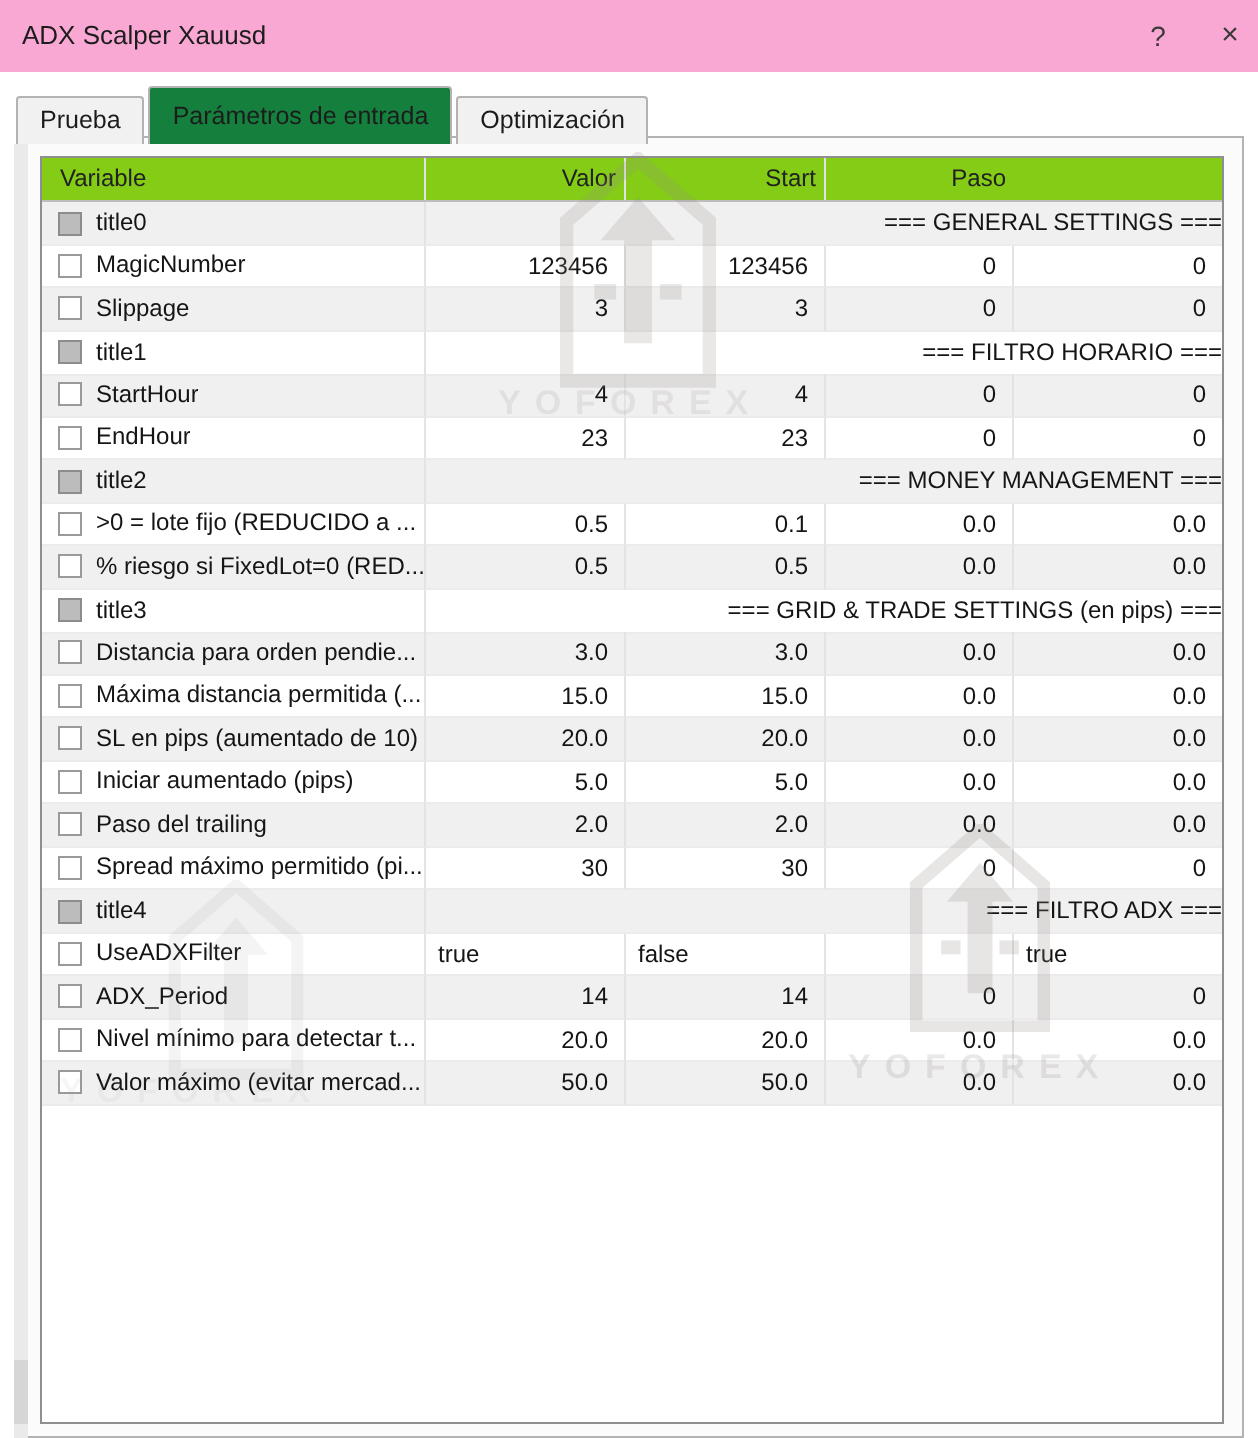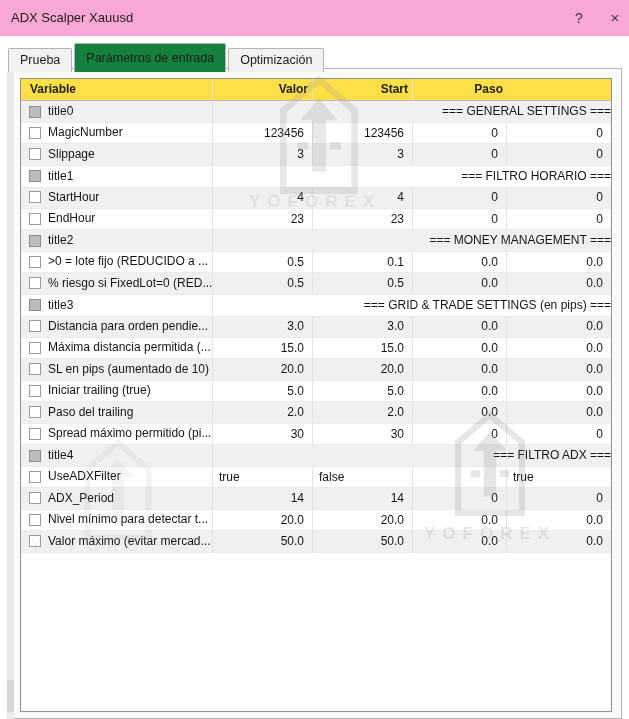--- a/index.html
+++ b/index.html
@@ -37,21 +37,21 @@
   
   .param-table {
     position:absolute; left:11px; top:9px; width:592px; height:634px;
     border:1px solid #8f8f8f; background:#ffffff; overflow:hidden;
   }
   .trow {
     display:grid;
     grid-template-columns:192px 100px 100px 94px 1fr;
     width:100%;
   }
-  .thead { height:22px; border-bottom:1px solid #bdbdbd; background:#fde047;font-weight:bold; }
+  .thead { height:22px; border-bottom:1px solid #bdbdbd; background:#84cc16; }
   .thead .cell { font-size:12px; color:#222; line-height:21px; border-right:1px solid #e2e2e2; }
   .thead .cell:last-child { border-right:none; }
   .cell { overflow:hidden; white-space:nowrap; }
   .cell.h-left  { text-align:left;  padding-left:9px; }
   .cell.h-right { text-align:right; padding-right:4px; }
   .drow { height:21.5px; }
   .drow.even { background:#f0f0f0; }
   .drow.odd  { background:#ffffff; }
   .drow .cell {
     font-size:12px; color:#151515; line-height:21px;
@@ -219,21 +219,21 @@
             <span class="varlabel">SL en pips (aumentado de 10)</span>
           </div>
           <div class="cell val-right">20.0</div>
           <div class="cell val-right">20.0</div>
           <div class="cell val-right">0.0</div>
           <div class="cell val-right">0.0</div>
         </div>
         <div class="trow drow odd">
           <div class="cell varcell">
             <span class="checkbox"></span>
-            <span class="varlabel">Iniciar trailing (true)</span>
+            <span class="varlabel">Iniciar aumentado (pips)</span>
           </div>
           <div class="cell val-right">5.0</div>
           <div class="cell val-right">5.0</div>
           <div class="cell val-right">0.0</div>
           <div class="cell val-right">0.0</div>
         </div>
         <div class="trow drow even">
           <div class="cell varcell">
             <span class="checkbox"></span>
             <span class="varlabel">Paso del trailing</span>

